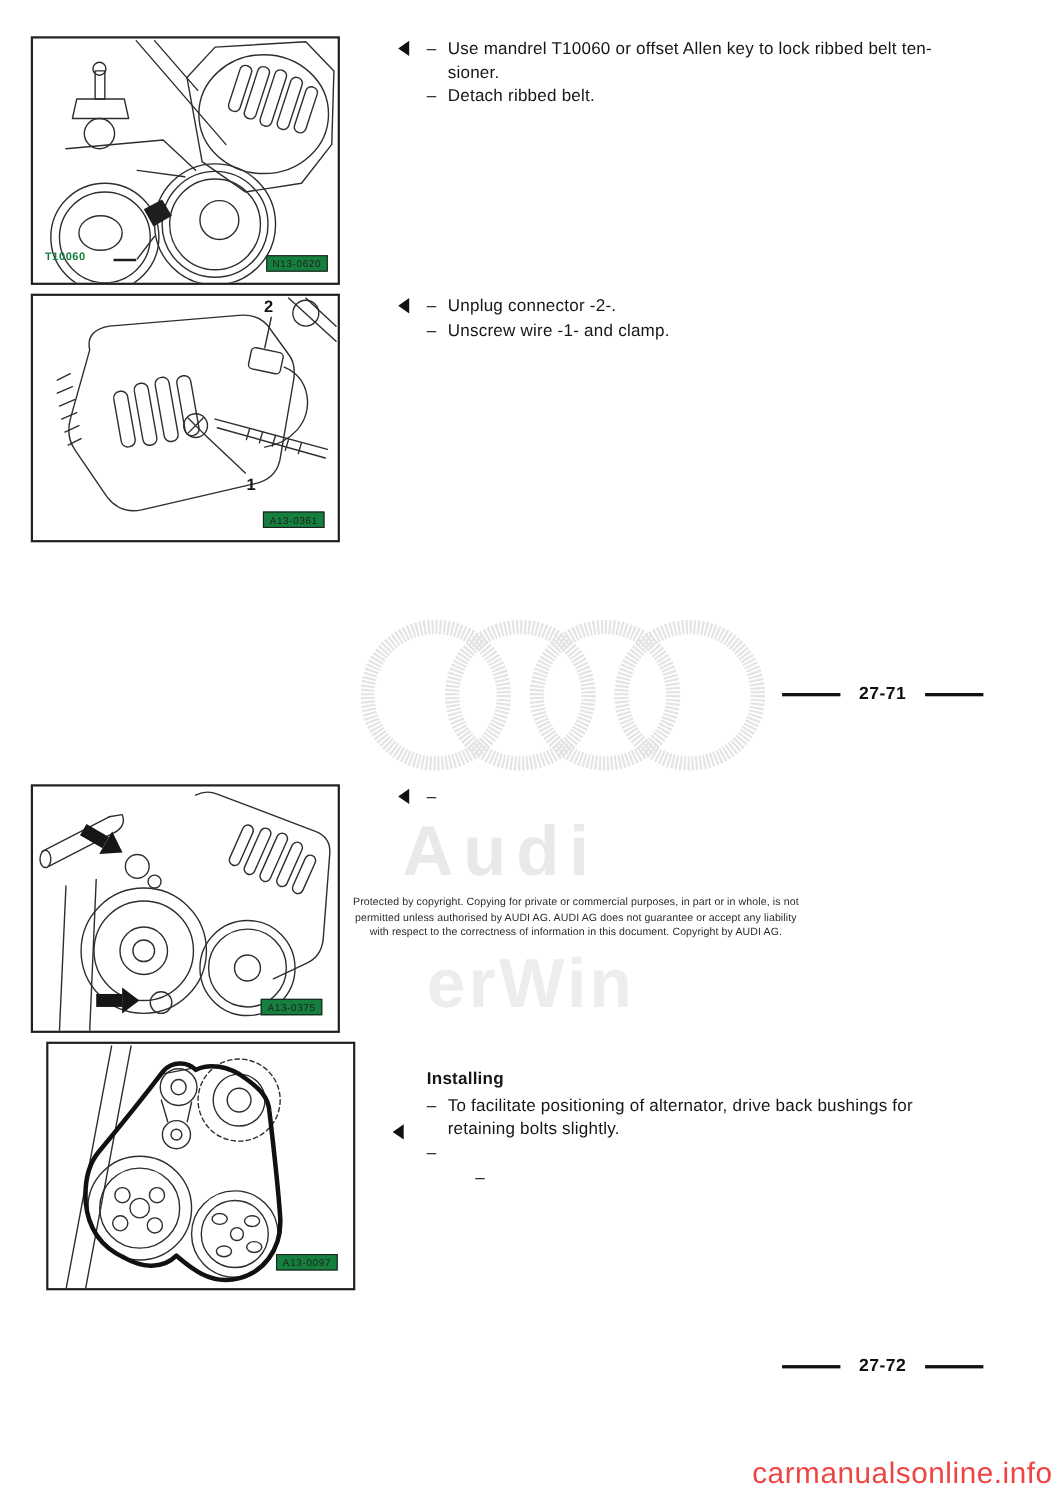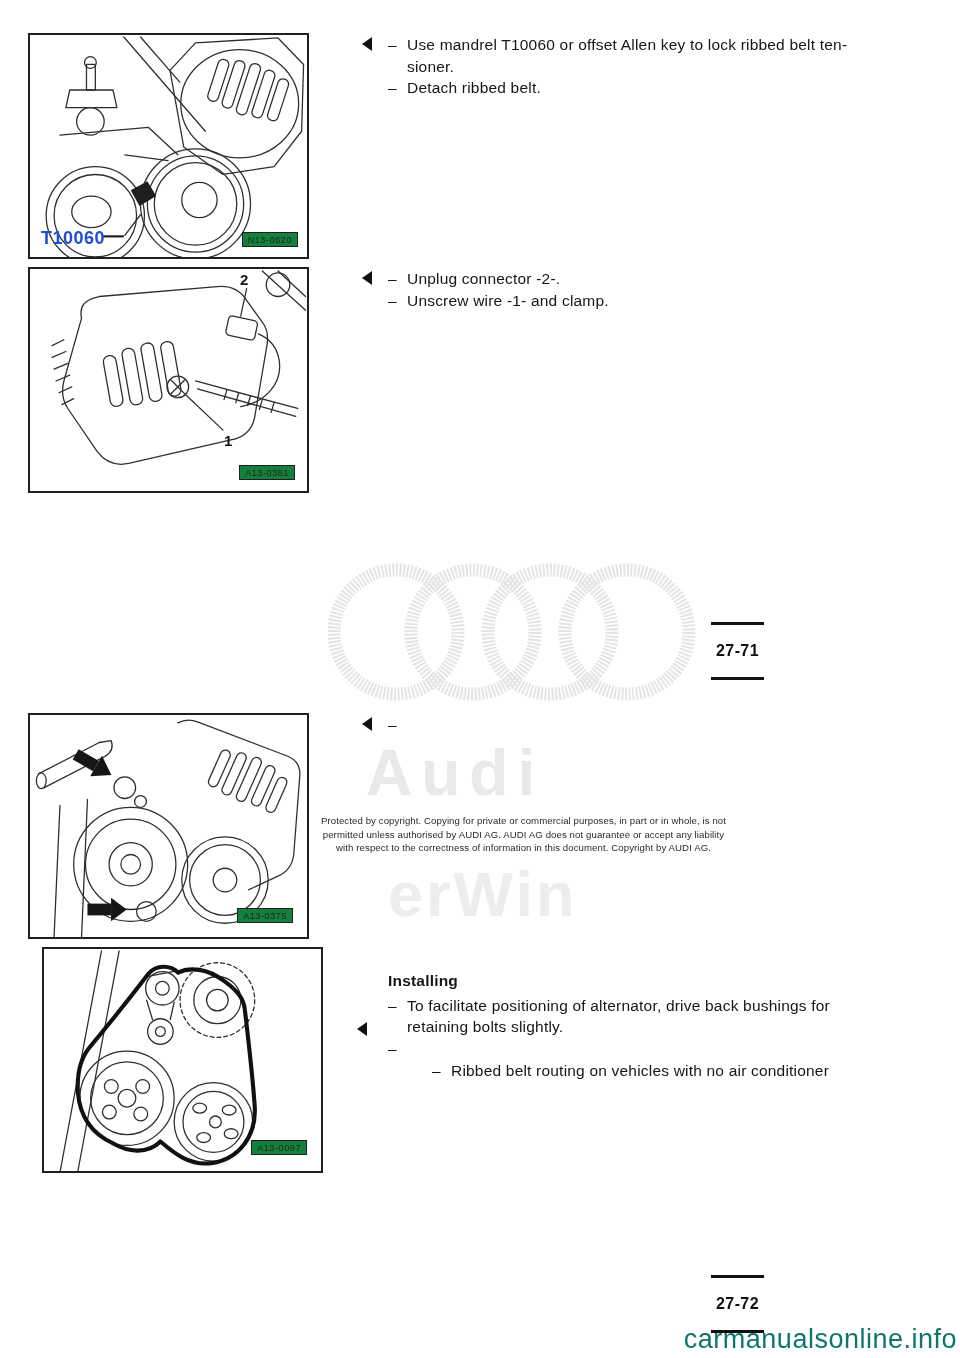--- a/index.html
+++ b/index.html
@@ -14,57 +14,57 @@
     position:absolute; width:281px; height:226px;
     border:2px solid #1f1f1f; background:#fff; z-index:1;
   }
   .figure svg { position:absolute; left:0; top:0; width:100%; height:100%; }
   .code-plate {
     position:absolute; border:1px solid #1f1f1f; background:#15803d;
     font-size:9px; letter-spacing:0.6px; padding:2px 5px 1px 5px;
     color:#1f1f1f; white-space:nowrap; z-index:2;
   }
   .tool-label {
-    position:absolute; font-size:18px; font-weight:bold; letter-spacing:0.5px;
-    color:#1d4ed8; z-index:2; background:transparent;
+    position:absolute; font-size:10px; font-weight:bold; letter-spacing:0.5px;
+    color:#15803d; z-index:2; background:transparent;
   }
   .callout {
     position:absolute; font-size:15px; font-weight:bold; color:#141414; z-index:2;
   }
   
   .pointer {
     position:absolute; width:0; height:0; z-index:3;
     border-top:7px solid transparent; border-bottom:7px solid transparent;
     border-right:10px solid #111;
   }
   .textblock { position:absolute; left:388px; width:512px; z-index:3;
     font-size:15.5px; line-height:21.5px; letter-spacing:0.2px; }
   .bullet { display:flex; }
   .bullet .dash { flex:none; width:19px; }
   .bullet .btext { white-space:pre-line; }
   .sub-bullet { margin-left:44px; margin-top:1px; }
   .heading { font-weight:bold; margin-bottom:3px; }
   .intro { margin-bottom:2px; white-space:pre-line; }
   
-  .pageref { position:absolute; display:flex; align-items:center; gap:17px; z-index:3;flex-direction:column; }
+  .pageref { position:absolute; display:flex; align-items:center; gap:17px; z-index:3; }
   .pageref .rule { display:inline-block; width:53px; height:3px; background:#111; }
   .pageref .num { font-size:16px; font-weight:bold; letter-spacing:0.4px; color:#111; }
   
   .wm-rings { position:absolute; left:328px; top:560px; z-index:0; }
   .wm-audi {
     position:absolute; left:366px; top:736px; z-index:0;
     font-size:64px; font-weight:bold; letter-spacing:9px; color:#e9e9e9;
   }
   .wm-erwin {
     position:absolute; left:388px; top:858px; z-index:0;
     font-size:63px; font-weight:bold; letter-spacing:3px; color:#ededed;
   }
   .site-wm {
     position:absolute; right:3px; top:1324px; z-index:3;
-    font-size:27px; letter-spacing:0.5px; color:#0f766e;
+    font-size:27px; letter-spacing:0.5px; color:#ef4444;
   }
   
   .copyright {
     position:absolute; left:296px; top:814px; width:455px; z-index:4;
     font-size:9.6px; line-height:13.6px; text-align:center; color:#2a2a2a;
     white-space:pre-line; letter-spacing:0.1px;
   }
   
   .art { stroke:#2e2e2e; fill:none; stroke-width:1.3; stroke-linecap:round; stroke-linejoin:round; }
 </style>
@@ -272,25 +272,24 @@
     <div class="bullet">
       <span class="dash">–</span>
       <span class="btext">To facilitate positioning of alternator, drive back bushings for
 retaining bolts slightly.</span>
     </div>
     <div class="bullet">
       <span class="dash">–</span>
     </div>
     <div class="bullet sub-bullet">
       <span class="dash">–</span>
-      <span class="btext">Ribbed belt routing on vehicles with no air conditioner</span>
-    </div>
-  </div>
-
-  <div class="pageref" style="left:711px; top:1275px;">
+    </div>
+  </div>
+
+  <div class="pageref" style="left:711px; top:1233px;">
     <span class="rule"></span>
     <span class="num">27-72</span>
     <span class="rule"></span>
   </div>
 
   <div class="site-wm">carmanualsonline.info</div>
 
 </div>
 
 </body></html>

